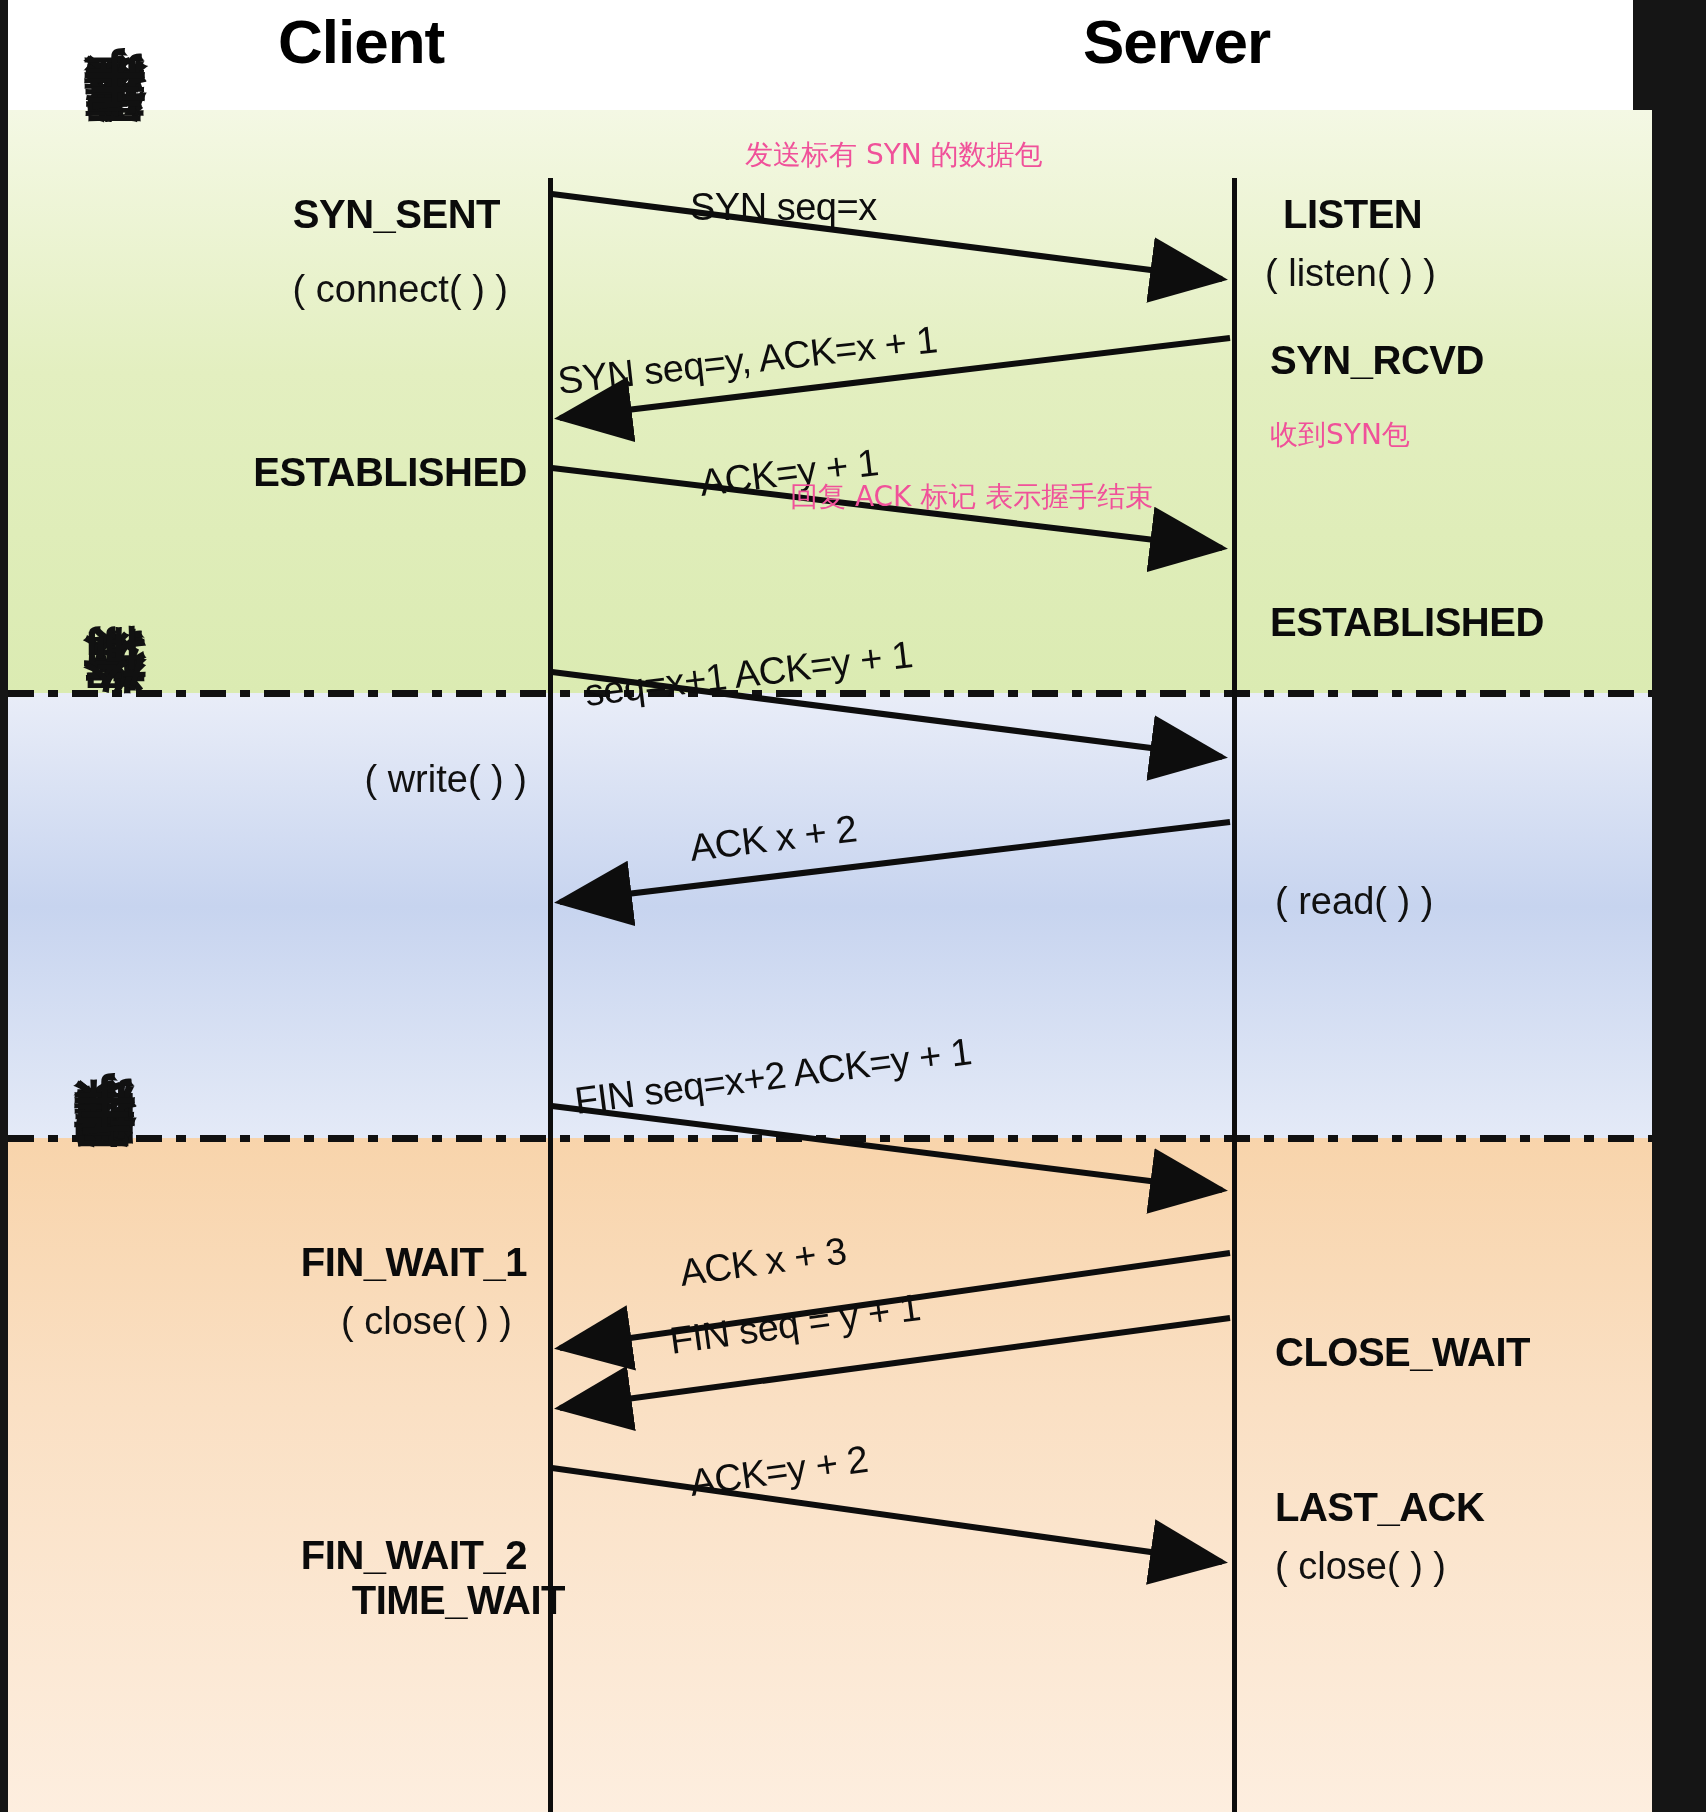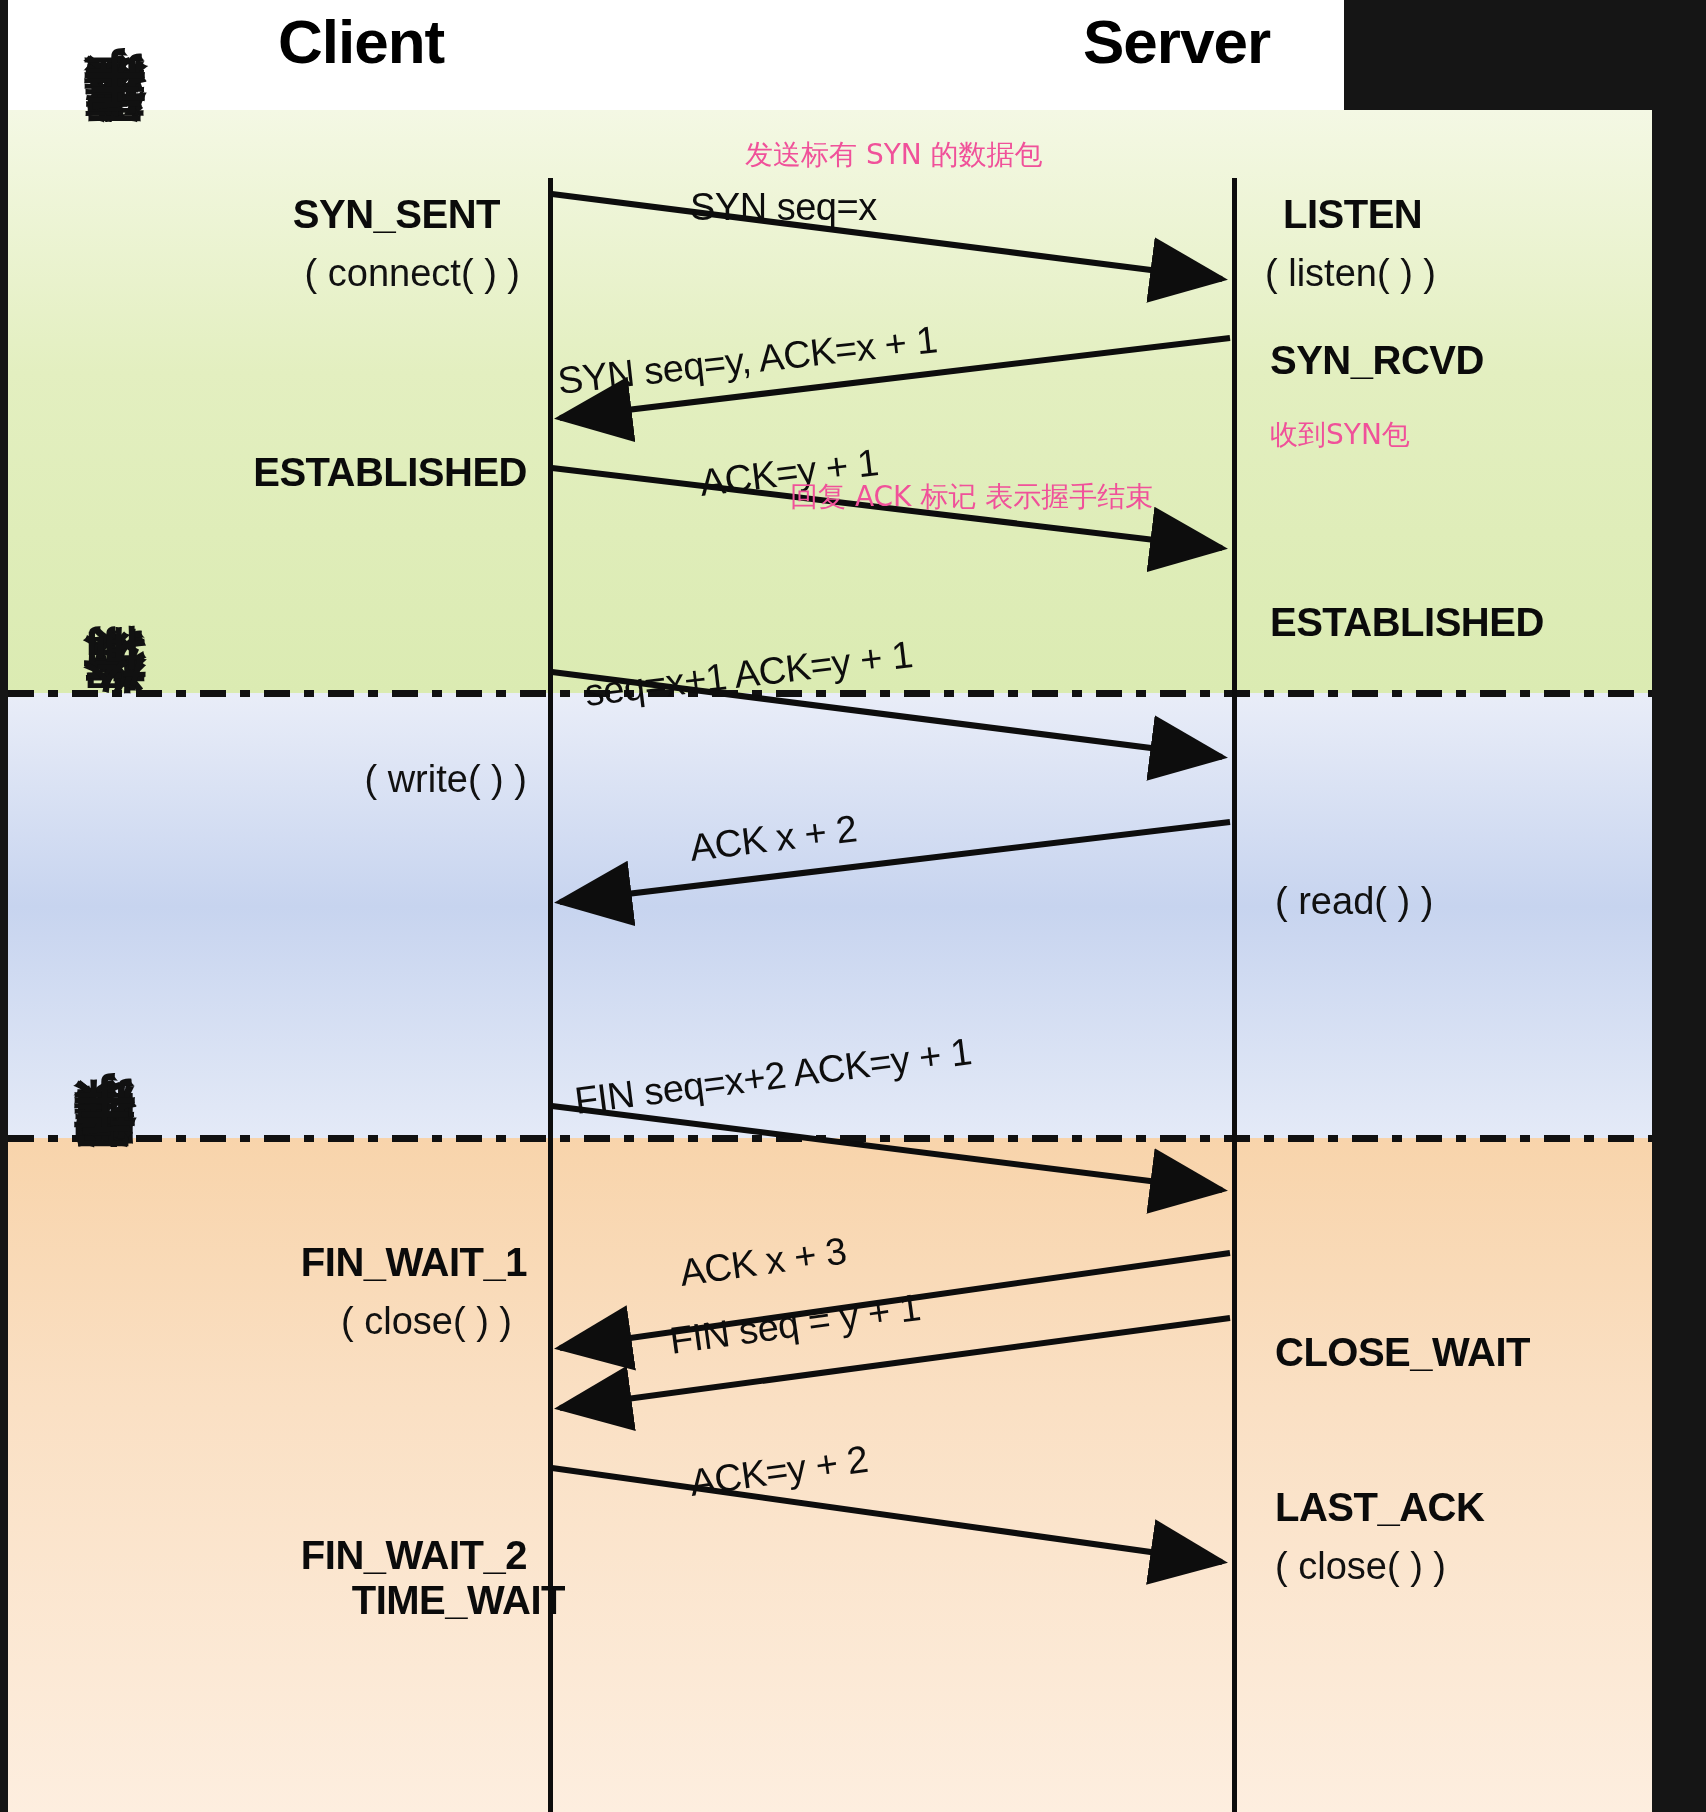--- a/index.html
+++ b/index.html
@@ -7,21 +7,21 @@
 
   #stage{
     position:relative;
     width:1706px;height:1812px;
     background:#151515;
     overflow:hidden;
   }
 
   
   #header-band{
-    position:absolute;left:8px;top:0;width:1336px;height:110px;
+    position:absolute;left:8px;top:0;width:1625px;height:110px;
     background:#ffffff;
   }
   .party-title{
     position:absolute;top:6px;
     font-size:62px;font-weight:bold;color:#000;
     letter-spacing:-1px;
     white-space:nowrap;
   }
   #title-client{left:270px;}
   #title-server{left:1075px;}
@@ -187,21 +187,21 @@
   <div class="msg-label" style="left:690px;top:1462px;transform:rotate(-7.8deg);">ACK=y + 2</div>
 
   <div class="note" style="left:745px;top:136px;">发送标有 SYN 的数据包</div>
 
 
   <div class="note" style="left:790px;top:478px;">回复 ACK 标记 表示握手结束</div>
 
   <div class="note" style="left:1270px;top:416px;">收到SYN包</div>
 
   <div class="state r-anchor" style="left:500px;top:192px;">SYN_SENT</div>
-  <div class="call r-anchor" style="left:508px;top:252px;margin-left:12px;">( connect( ) )</div>
+  <div class="call r-anchor" style="left:508px;top:268px;">( connect( ) )</div>
   <div class="state r-anchor" style="left:527px;top:450px;">ESTABLISHED</div>
 
   <div class="call r-anchor" style="left:527px;top:758px;">( write( ) )</div>
 
   <div class="state r-anchor" style="left:527px;top:1240px;">FIN_WAIT_1</div>
   <div class="call r-anchor" style="left:512px;top:1300px;">( close( ) )</div>
   <div class="state r-anchor" style="left:527px;top:1533px;">FIN_WAIT_2</div>
   <div class="state r-anchor" style="left:527px;top:1578px;margin-left:38px;">TIME_WAIT</div>
 
   <div class="state" style="left:1283px;top:192px;">LISTEN</div>

